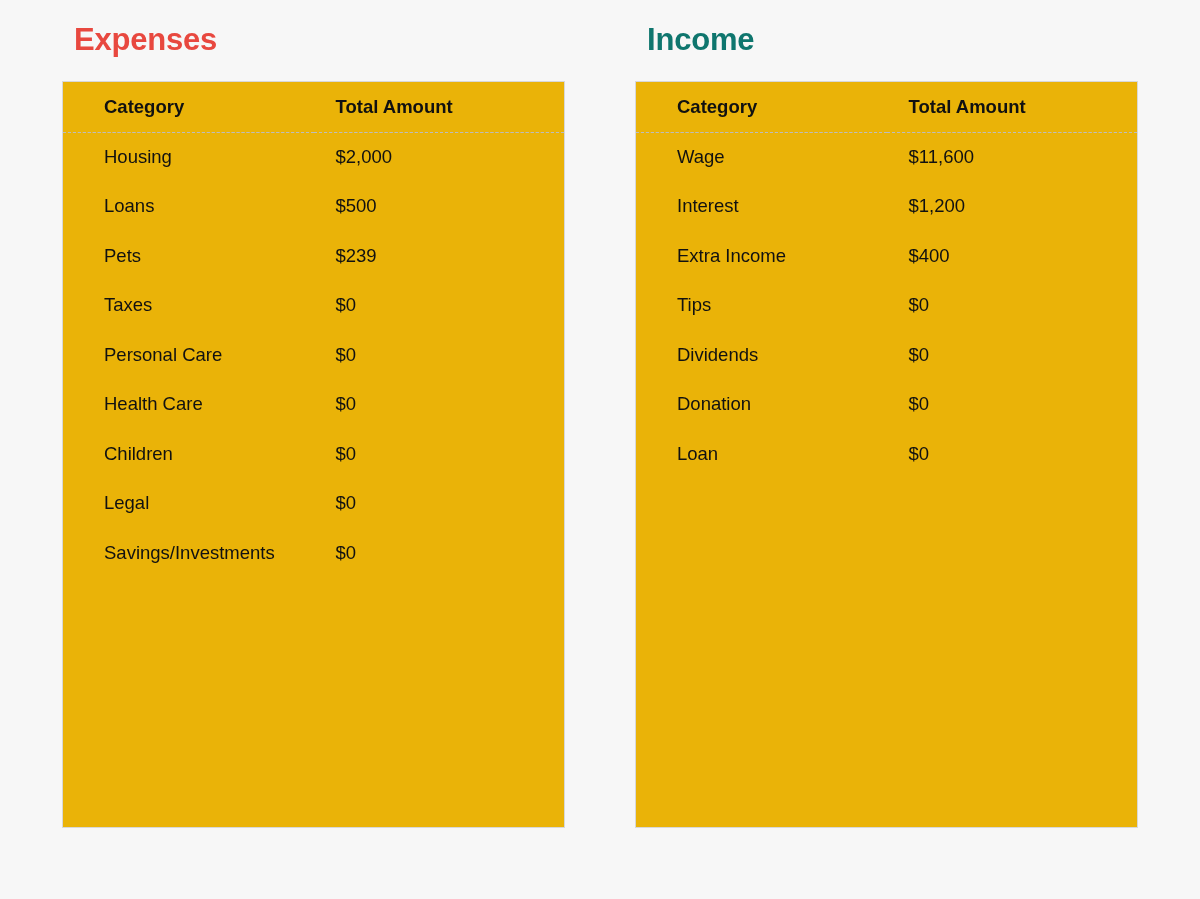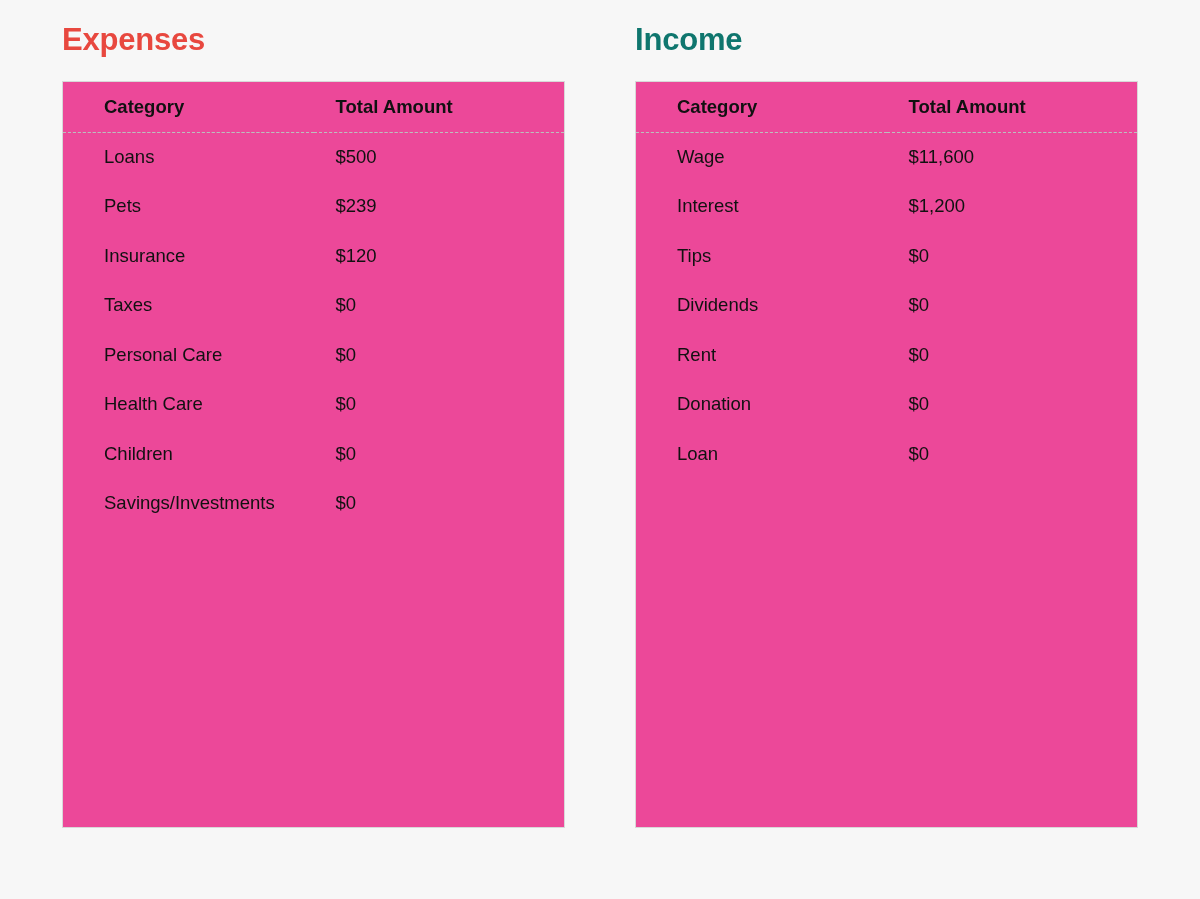--- a/index.html
+++ b/index.html
@@ -23,25 +23,25 @@
     display: flex;
     gap: 70px;
     padding: 22px 0 0 62px;
   }
   .panel {
     width: 503px;
   }
   .panel-title {
     font-size: 31px;
     font-weight: bold;
-    margin: 0 0 23px 0;
+    margin: 0 0 23px 12px;
     letter-spacing: -0.2px;
   }
   .card {
-    background: #ec4899;
+    background: #eab308;
     border: 1px solid #d8d8d8;
     height: 747px;
     padding: 0;
   }
   table.tbl {
     width: 100%;
     border-collapse: collapse;
     table-layout: fixed;
   }
   table.tbl th, table.tbl td {
@@ -82,45 +82,49 @@
       <div class="card">
         <table class="tbl">
           <thead>
             <tr>
               <th class="cat">Category</th>
               <th class="amt">Total Amount</th>
             </tr>
           </thead>
           <tbody>
             <tr>
+              <td class="cat">Housing</td>
+              <td class="amt">$2,000</td>
+            </tr>
+            <tr>
               <td class="cat">Loans</td>
               <td class="amt">$500</td>
             </tr>
             <tr>
               <td class="cat">Pets</td>
               <td class="amt">$239</td>
-            </tr>
-            <tr>
-              <td class="cat">Insurance</td>
-              <td class="amt">$120</td>
             </tr>
             <tr>
               <td class="cat">Taxes</td>
               <td class="amt">$0</td>
             </tr>
             <tr>
               <td class="cat">Personal Care</td>
               <td class="amt">$0</td>
             </tr>
             <tr>
               <td class="cat">Health Care</td>
               <td class="amt">$0</td>
             </tr>
             <tr>
               <td class="cat">Children</td>
+              <td class="amt">$0</td>
+            </tr>
+            <tr>
+              <td class="cat">Legal</td>
               <td class="amt">$0</td>
             </tr>
             <tr>
               <td class="cat">Savings/Investments</td>
               <td class="amt">$0</td>
             </tr>
           </tbody>
         </table>
       </div>
     </div>
@@ -138,29 +142,29 @@
           <tbody>
             <tr>
               <td class="cat">Wage</td>
               <td class="amt">$11,600</td>
             </tr>
             <tr>
               <td class="cat">Interest</td>
               <td class="amt">$1,200</td>
             </tr>
             <tr>
+              <td class="cat">Extra Income</td>
+              <td class="amt">$400</td>
+            </tr>
+            <tr>
               <td class="cat">Tips</td>
               <td class="amt">$0</td>
             </tr>
             <tr>
               <td class="cat">Dividends</td>
-              <td class="amt">$0</td>
-            </tr>
-            <tr>
-              <td class="cat">Rent</td>
               <td class="amt">$0</td>
             </tr>
             <tr>
               <td class="cat">Donation</td>
               <td class="amt">$0</td>
             </tr>
             <tr>
               <td class="cat">Loan</td>
               <td class="amt">$0</td>
             </tr>

